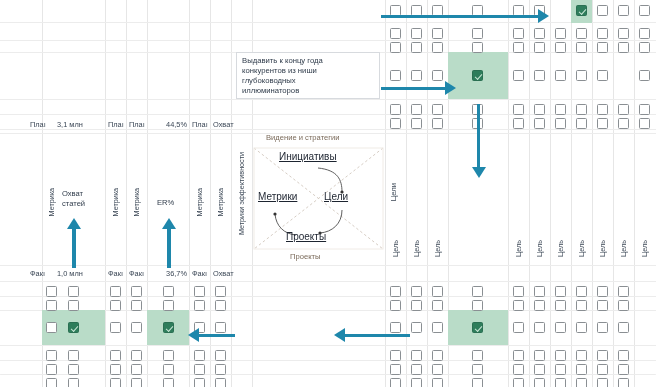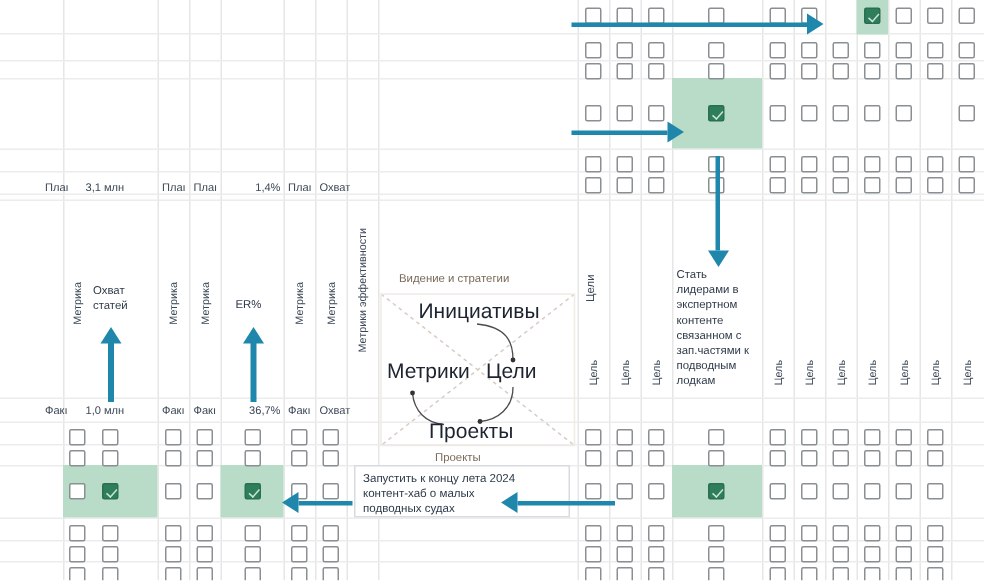--- a/index.html
+++ b/index.html
@@ -48,21 +48,21 @@
   
   .txt { position:absolute; color:#2f3b4a; font-size:7.6px; line-height:9.6px; white-space:pre-line; }
   .tiny { position:absolute; color:#3a4655; font-size:7.4px; line-height:9px; white-space:nowrap; overflow:hidden; }
   .vtxt {
     position:absolute; color:#3a4655; font-size:7.2px; line-height:8px;
     writing-mode: vertical-rl; transform: rotate(180deg);
     white-space:nowrap;
   }
   .cap { position:absolute; color:#7a6a5a; font-size:7.6px; white-space:nowrap; }
   .dlabel { position:absolute; color:#1d2430; font-size:9.6px; white-space:nowrap; }
-  .dlabel.big { font-size:14px; }
+  .dlabel.big { font-size:10px;text-decoration:underline; }
 
   
   .callout {
     position:absolute;
     background:#ffffff;
     border:1px solid #d7dade;
     color:#2f3b4a;
     font-size:7.7px;
     line-height:10px;
     padding:3px 4px 3px 5px;
@@ -316,21 +316,21 @@
     <div class="cb" style="left:163px; top:378px;"></div>
     <div class="cb" style="left:194px; top:378px;"></div>
     <div class="cb" style="left:215px; top:378px;"></div>
   </div>
 
   <div>
     <div class="tiny" style="left:30px; top:120px; width:24px;">Плаı</div>
     <div class="tiny" style="left:57px; top:120px; width:45px;">3,1 млн</div>
     <div class="tiny" style="left:108px; top:120px; width:20px;">Плаı</div>
     <div class="tiny" style="left:129px; top:120px; width:20px;">Плаı</div>
-    <div class="tiny" style="left:155px; top:120px; width:32px; text-align:right;">1,4%</div>
+    <div class="tiny" style="left:155px; top:120px; width:32px; text-align:right;">44,5%</div>
     <div class="tiny" style="left:192px; top:120px; width:20px;">Плаı</div>
     <div class="tiny" style="left:213px; top:120px; width:26px;">Охват</div>
   </div>
 
   <div>
     <div class="tiny" style="left:30px; top:269px; width:24px;">Факı</div>
     <div class="tiny" style="left:57px; top:269px; width:45px;">1,0 млн</div>
     <div class="tiny" style="left:108px; top:269px; width:20px;">Факı</div>
     <div class="tiny" style="left:129px; top:269px; width:20px;">Факı</div>
     <div class="tiny" style="left:155px; top:269px; width:32px; text-align:right;">36,7%</div>
@@ -352,21 +352,21 @@
   <div class="vtxt" style="left:413px; top:240px;">Цель</div>
   <div class="vtxt" style="left:434px; top:240px;">Цель</div>
   <div class="vtxt" style="left:515px; top:240px;">Цель</div>
   <div class="vtxt" style="left:536px; top:240px;">Цель</div>
   <div class="vtxt" style="left:557px; top:240px;">Цель</div>
   <div class="vtxt" style="left:578px; top:240px;">Цель</div>
   <div class="vtxt" style="left:599px; top:240px;">Цель</div>
   <div class="vtxt" style="left:620px; top:240px;">Цель</div>
   <div class="vtxt" style="left:641px; top:240px;">Цель</div>
 
-  <div class="diamond" style="left:252px; top:134px; width:133px; height:131px;margin-top:48px;">
+  <div class="diamond" style="left:252px; top:134px; width:133px; height:131px;">
     <div class="cap" style="left:14px; top:-1px;">Видение и стратегии</div>
     <div class="cap" style="left:38px; top:118px;">Проекты</div>
 
     <svg width="133" height="131" style="position:absolute; left:0; top:0;">
       <line x1="2" y1="14" x2="131" y2="115" stroke="#d6cdc4" stroke-width="1" stroke-dasharray="2.5,2.5"></line>
       <line x1="131" y1="14" x2="2" y2="115" stroke="#d6cdc4" stroke-width="1" stroke-dasharray="2.5,2.5"></line>
       <rect x="2" y="14" width="129" height="101" fill="none" stroke="#f0ebe6" stroke-width="1"></rect>
 
       <path d="M 66 34 C 86 36 90 46 90 58" fill="none" stroke="#4d4d4d" stroke-width="0.9"></path>
       <circle cx="90" cy="58" r="1.6" fill="#333"></circle>
@@ -377,33 +377,26 @@
     </svg>
 
     <div class="dlabel big" style="left:27px; top:17px;">Инициативы</div>
     <div class="dlabel big" style="left:6px; top:57px;">Метрики</div>
     <div class="dlabel big" style="left:72px; top:57px;">Цели</div>
     <div class="dlabel big" style="left:34px; top:97px;">Проекты</div>
   </div>
   <div class="vtxt" style="left:390px; top:183px; font-size:7.6px;">Цели</div>
 
 
-
-  <div class="callout" style="left:236px; top:310px; width:144px; height:35px;">Запустить к концу лета 2024
-контент-хаб о малых
-подводных судах</div>
-
-  <div class="txt" style="left:451px; top:178px; width:56px; line-height:10.2px;">Стать
-лидерами в
-экспертном
-контенте
-связанном с
-зап.частями к
-подводным
-лодкам</div>
+  <div class="callout" style="left:236px; top:52px; width:144px; height:47px;">Выдавить к концу года
+конкурентов из ниши
+глубоководных
+иллюминаторов</div>
+
+
 
   <div class="arrow">
     <div class="shaft-h" style="left:381px; top:15px; width:157px;"></div>
     <div class="head head-r" style="left:538px; top:9px;"></div>
   </div>
 
   <div class="arrow">
     <div class="shaft-h" style="left:381px; top:87px; width:64px;"></div>
     <div class="head head-r" style="left:445px; top:81px;"></div>
   </div>

